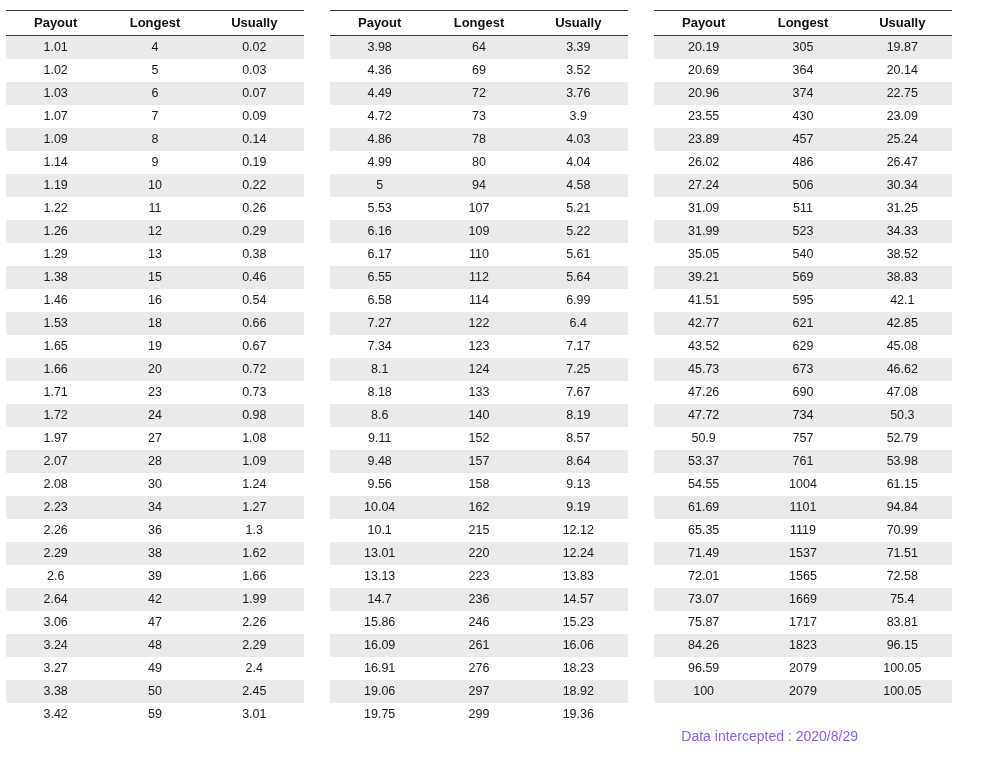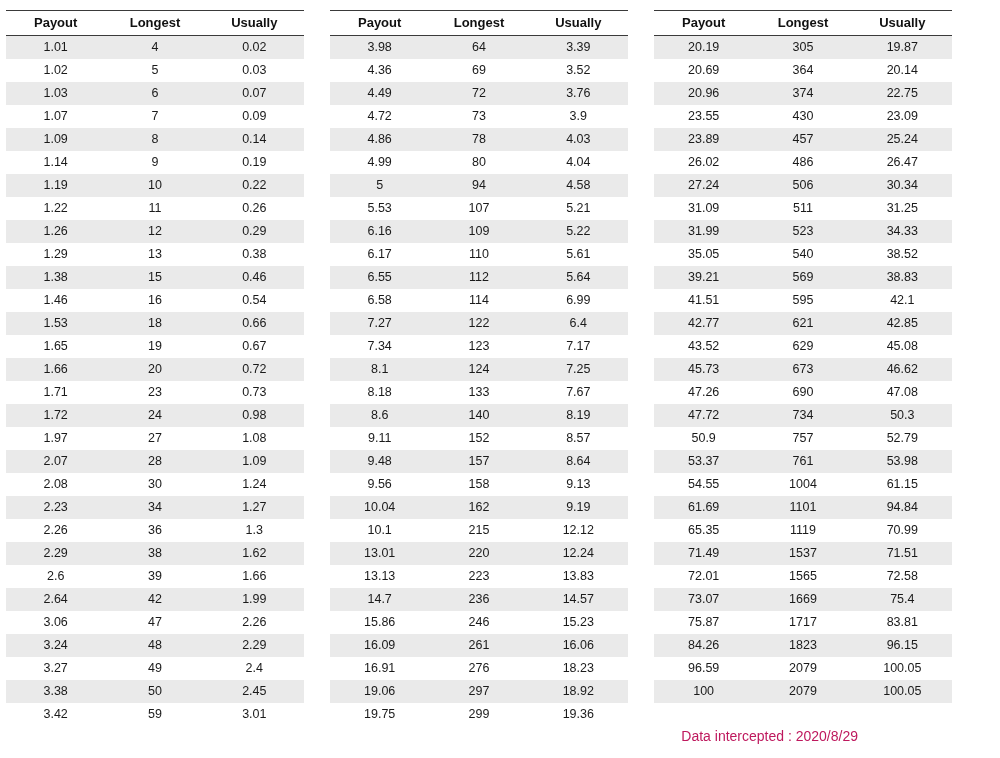--- a/index.html
+++ b/index.html
@@ -64,21 +64,21 @@
   }
   .col-payout   { width: 33.33%; }
   .col-longest  { width: 33.33%; }
   .col-usually  { width: 33.34%; }
 
   .footer-note {
     position: absolute;
     right: 22px;
     bottom: 14px;
     font-size: 14px;
-    color: #be185d;
+    color: #8b5cf6;
     white-space: nowrap;
   }
 </style>
 </head>
 <body>
 
 <div class="page">
   <div class="tables">
 
     <div class="tbl-wrap">

